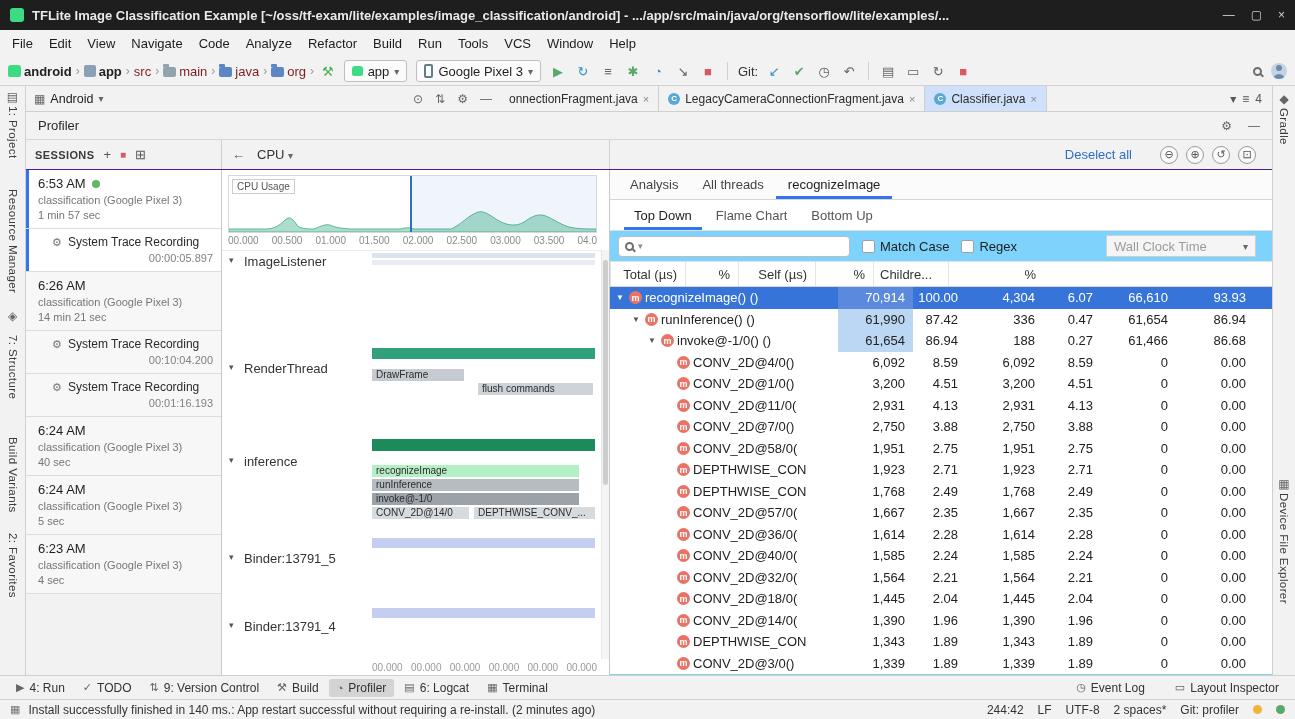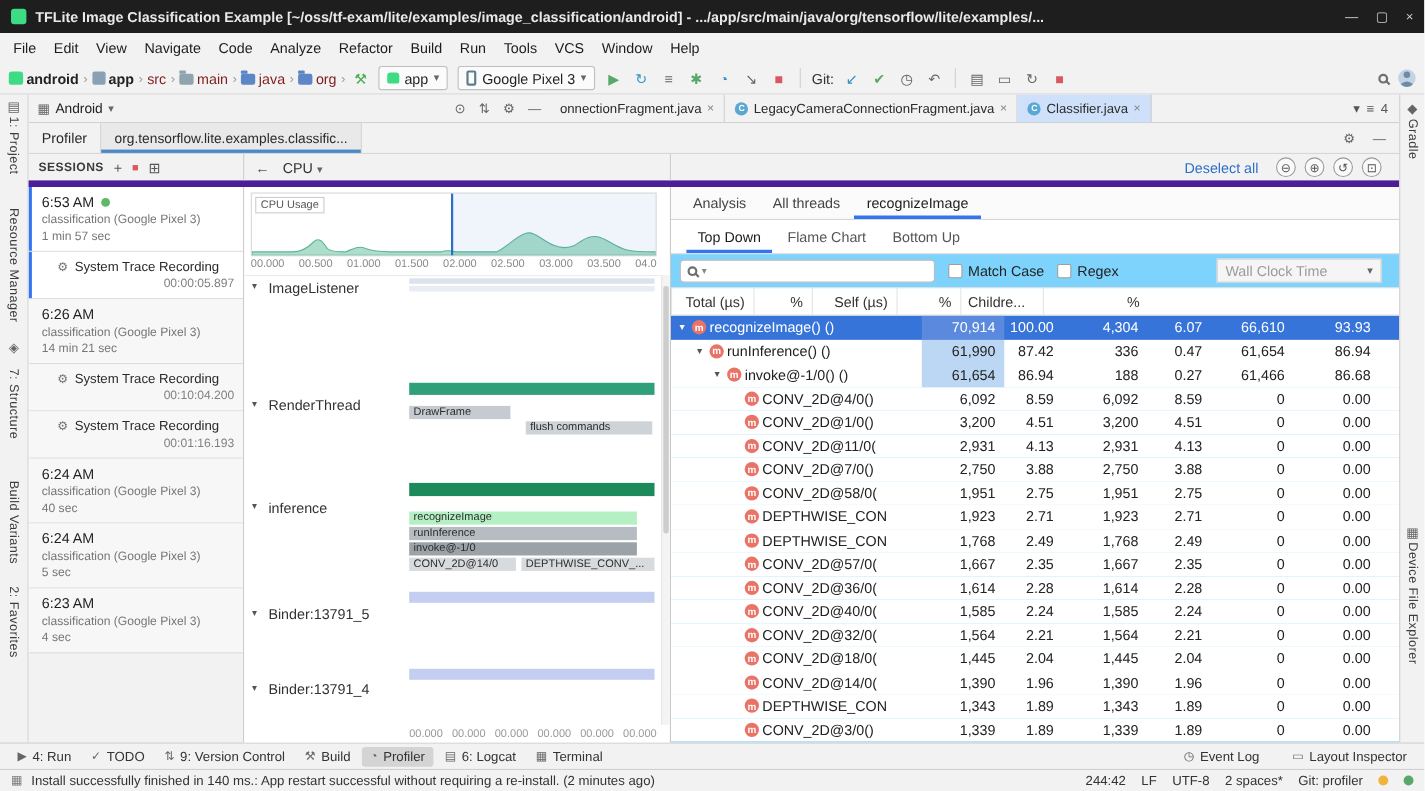--- a/index.html
+++ b/index.html
@@ -70,28 +70,28 @@
 
   
   .ph{height:28px;flex:none;display:flex;align-items:stretch;background:#f2f2f2;border-bottom:1px solid #d6d6d6;}
   .ph-title{display:flex;align-items:center;padding:0 12px 0 12px;font-size:13px;color:#2b2b2b;}
   .ph-tab{display:flex;align-items:center;padding:0 12px;background:#e9e9e9;border-left:1px solid #d6d6d6;
           border-right:1px solid #d6d6d6;font-size:12.5px;color:#2b2b2b;position:relative;}
   .ph-tab::after{content:"";position:absolute;left:0;right:0;bottom:0;height:3px;background:#4a88c7;}
   .ph-icons{margin-left:auto;display:flex;align-items:center;gap:16px;padding-right:12px;color:#666;font-size:12px;}
 
   
-  .ptb{height:30px;flex:none;display:flex;background:#f2f2f2;border-bottom:6px solid #4c1d95;}
+  .ptb{height:30px;flex:none;display:flex;background:#f2f2f2;border-bottom:1px solid #4c1d95;}
   .ptb-s1{width:196px;flex:none;display:flex;align-items:center;gap:9px;padding:0 9px;border-right:1px solid #cfcfcf;}
   .sess-hdr{font-size:11px;font-weight:bold;color:#3c3c3c;letter-spacing:.4px;}
   .mini{font-size:13px;color:#555;}
   .mini.red{font-size:10px;}
   .ptb-s2{width:388px;flex:none;display:flex;align-items:center;gap:12px;padding:0 10px;border-right:1px solid #cfcfcf;font-size:13px;color:#333;}
   .ptb-s3{flex:1;display:flex;align-items:center;justify-content:flex-end;gap:8px;padding-right:16px;}
-  .deselect{color:#2d6ec9;font-size:13px;margin-right:8px;}
+  .deselect{color:#2d6ec9;font-size:13px;margin-right:20px;}
   .zbtn{width:18px;height:18px;border:1px solid #9a9a9a;border-radius:50%;display:flex;align-items:center;
         justify-content:center;font-size:11px;color:#555;background:#fafafa;}
 
   
   .pbody{flex:1;display:flex;min-height:0;}
 
   
   .sessions{width:196px;flex:none;border-right:1px solid #c9c9c9;background:#f2f2f2;overflow:hidden;}
   .sess{border-bottom:1px solid #dcdcdc;background:#f7f7f7;padding:6px 8px 7px 12px;position:relative;}
   .sess.selected{background:#fff;}
@@ -320,21 +320,20 @@
           <span class="tabs-end">
             <span>▾</span>
             <span>≡</span>
             <span>4</span>
           </span>
         </div>
       </div>
 
       <div class="ph">
         <span class="ph-title">Profiler</span>
-        <span class="ph-tab">org.tensorflow.lite.examples.classific...</span>
         <span class="ph-icons">
           <span>⚙</span>
           <span>—</span>
         </span>
       </div>
 
       <div class="ptb">
         <div class="ptb-s1">
           <span class="sess-hdr">SESSIONS</span>
           <span class="mini">+</span>

